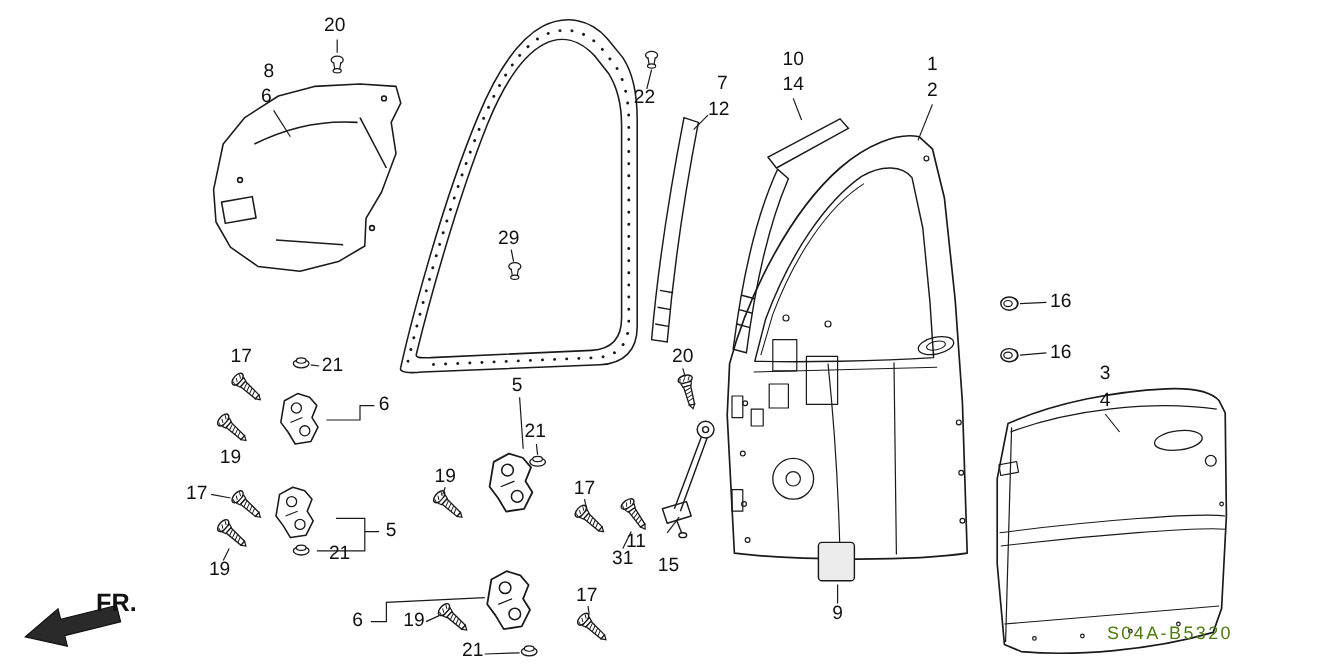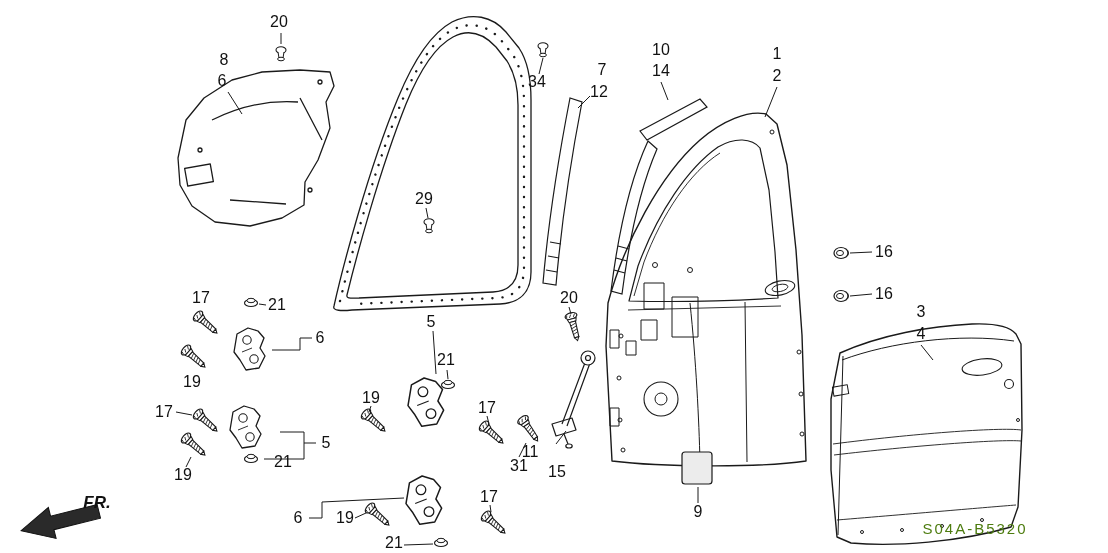--- a/index.html
+++ b/index.html
@@ -7,21 +7,21 @@
     position:relative;width:1108px;height:553px;background:#ffffff;
     font-family:"Liberation Sans",sans-serif;overflow:hidden;
   }
   .stage svg{position:absolute;left:0;top:0;}
   .lbl{
     position:absolute;transform:translate(-50%,-50%);
     font-size:16px;color:#111;white-space:nowrap;line-height:1;
   }
   .fr{
     position:absolute;transform:translate(-50%,-50%);
-    font-size:17px;font-weight:700;font-style:italic;color:#111;
+    font-size:21px;font-weight:700;color:#111;
   }
   .code{
     position:absolute;transform:translate(-50%,-50%);
     font-size:15px;letter-spacing:2px;color:#4d7c0f;
   }
 </style>
 </head>
 <body>
 
 <div class="stage">
@@ -227,21 +227,21 @@
     </g>
 
     <g>
       <path d="M 20,521 L 52,505 L 52,514 L 100,514 L 100,528 L 52,528 L 52,537 Z" transform="rotate(-14 60 521)" fill="#2a2a2a" stroke="#111" stroke-width="1"></path>
     </g>
   </svg>
 
   <div class="lbl" style="left:279px;top:22px">20</div>
   <div class="lbl" style="left:224px;top:60px">8</div>
   <div class="lbl" style="left:222px;top:81px">6</div>
-  <div class="lbl" style="left:537px;top:82px">34</div>
+  <div class="lbl" style="left:537px;top:82px">22</div>
   <div class="lbl" style="left:602px;top:70px">7</div>
   <div class="lbl" style="left:599px;top:92px">12</div>
   <div class="lbl" style="left:661px;top:50px">10</div>
   <div class="lbl" style="left:661px;top:71px">14</div>
   <div class="lbl" style="left:777px;top:54px">1</div>
   <div class="lbl" style="left:777px;top:76px">2</div>
   <div class="lbl" style="left:424px;top:199px">29</div>
   <div class="lbl" style="left:884px;top:252px">16</div>
   <div class="lbl" style="left:884px;top:294px">16</div>
   <div class="lbl" style="left:921px;top:312px">3</div>

